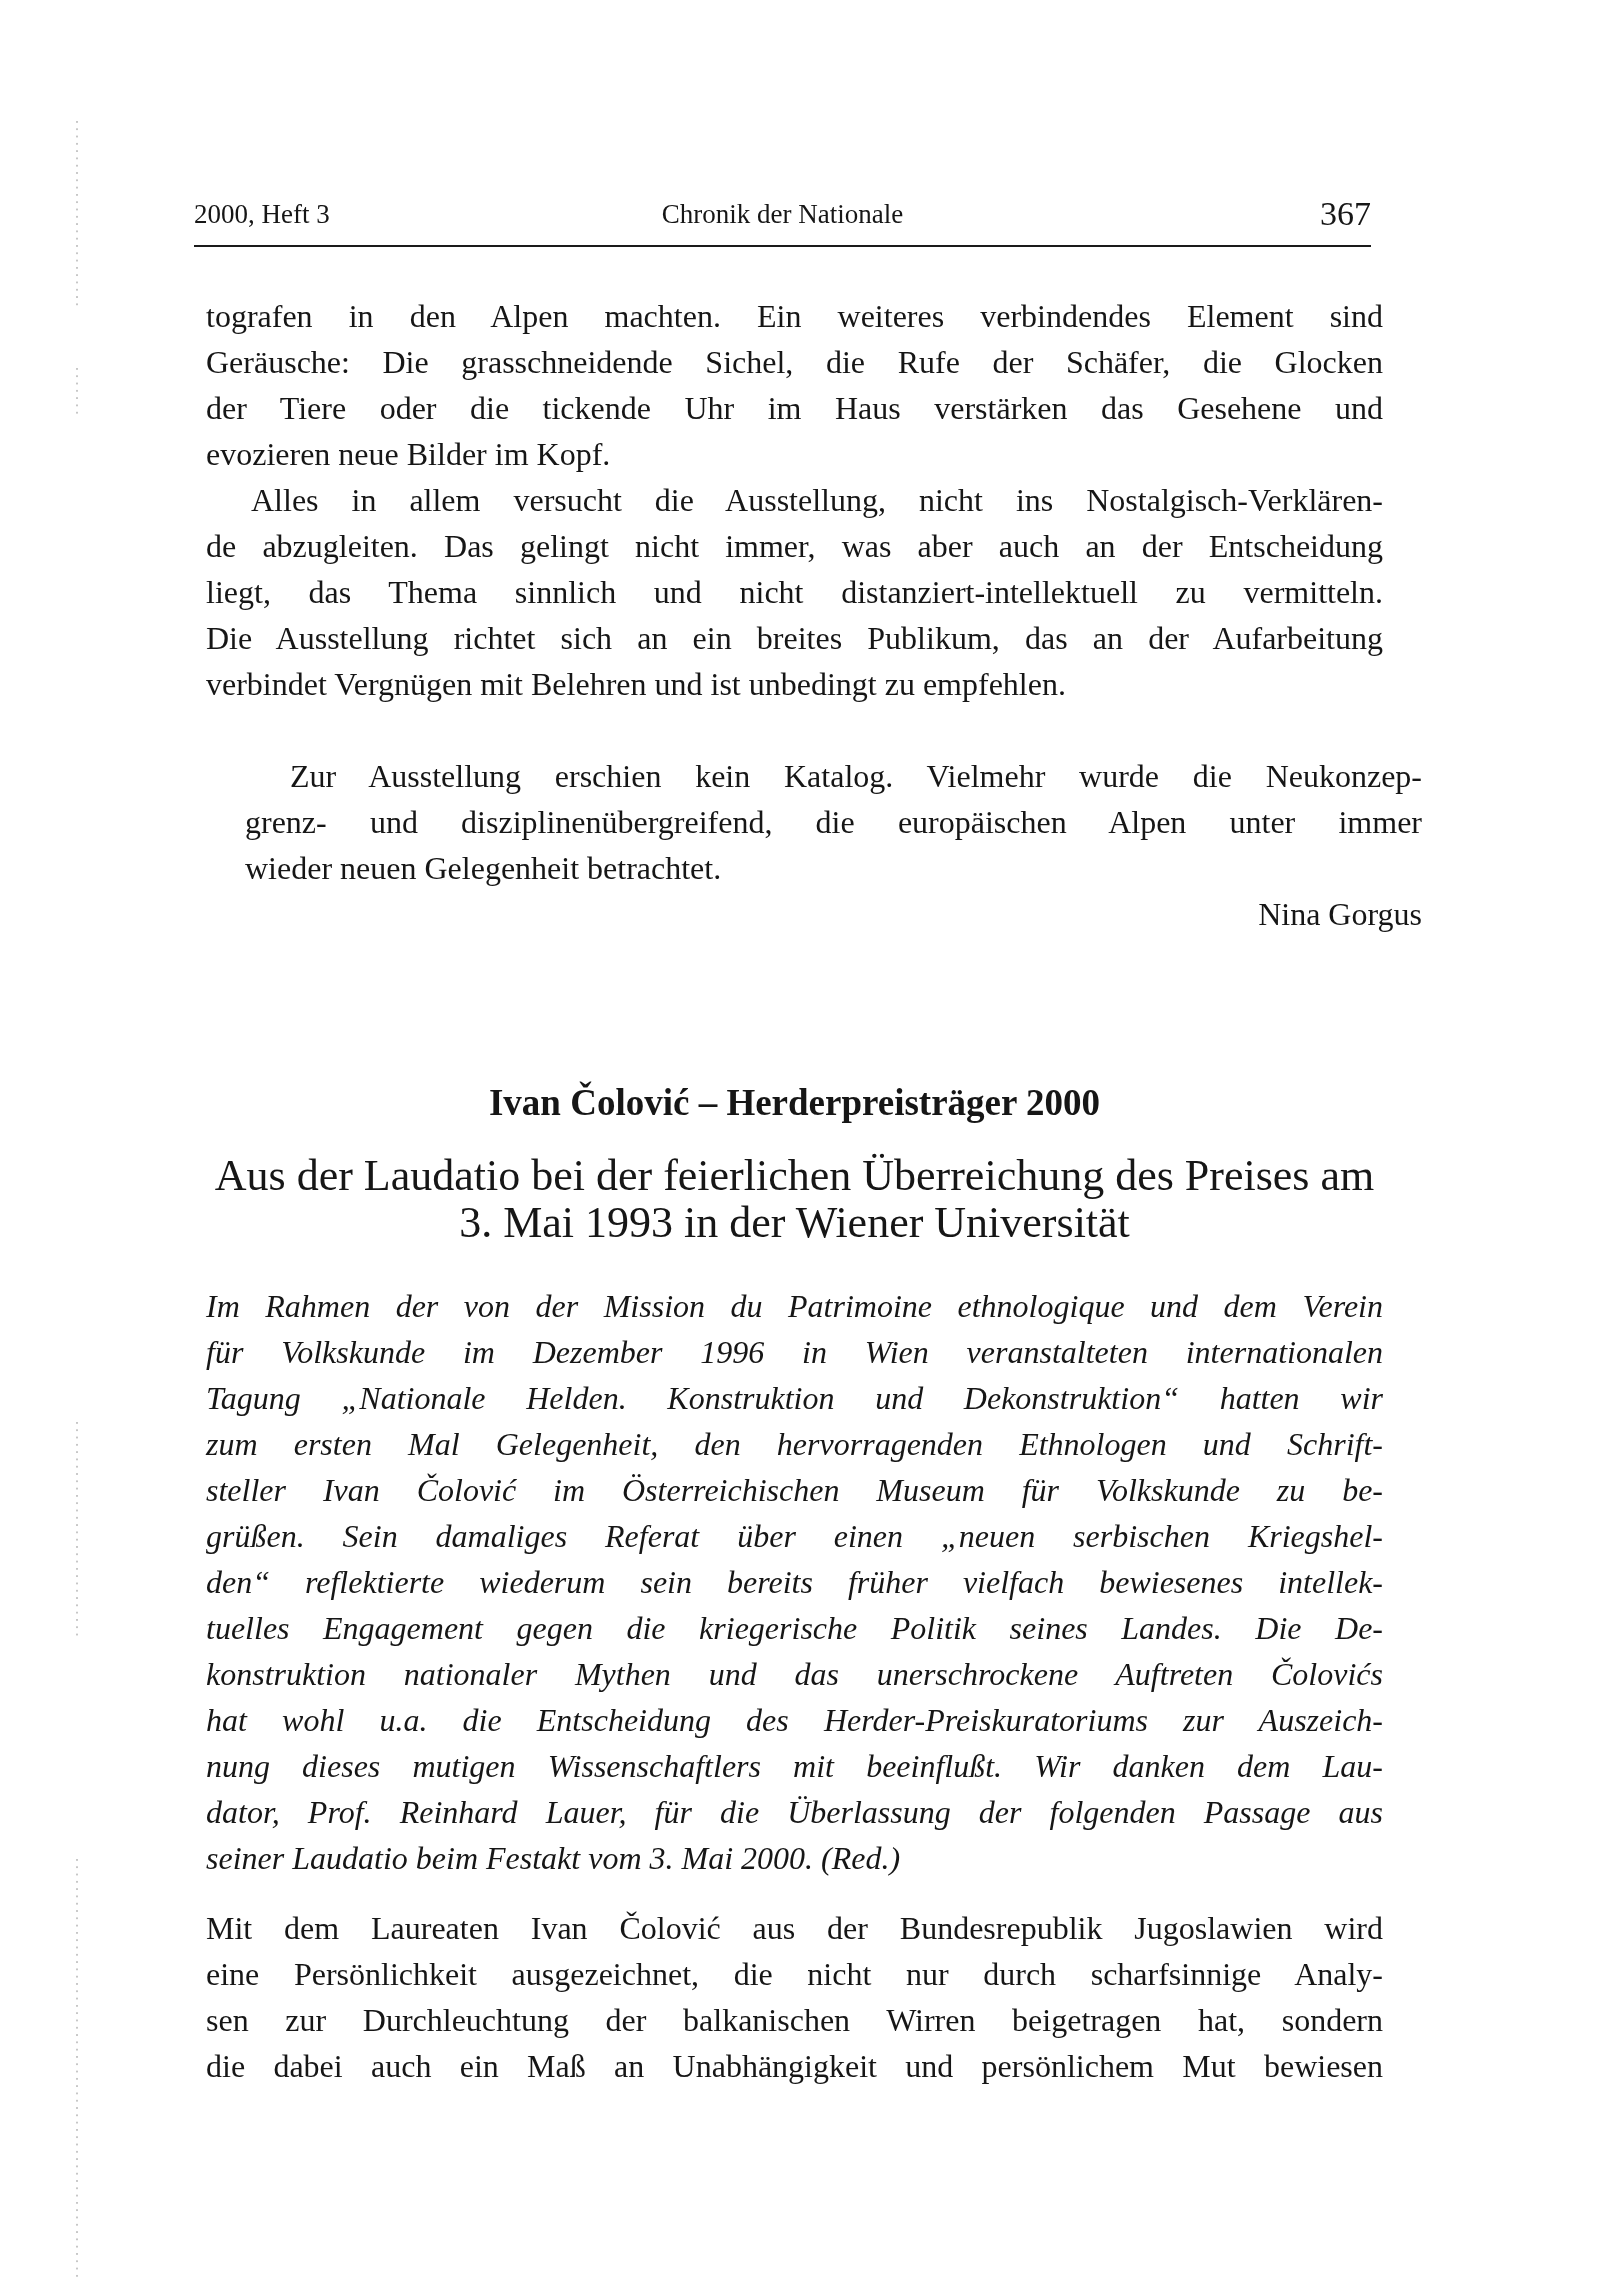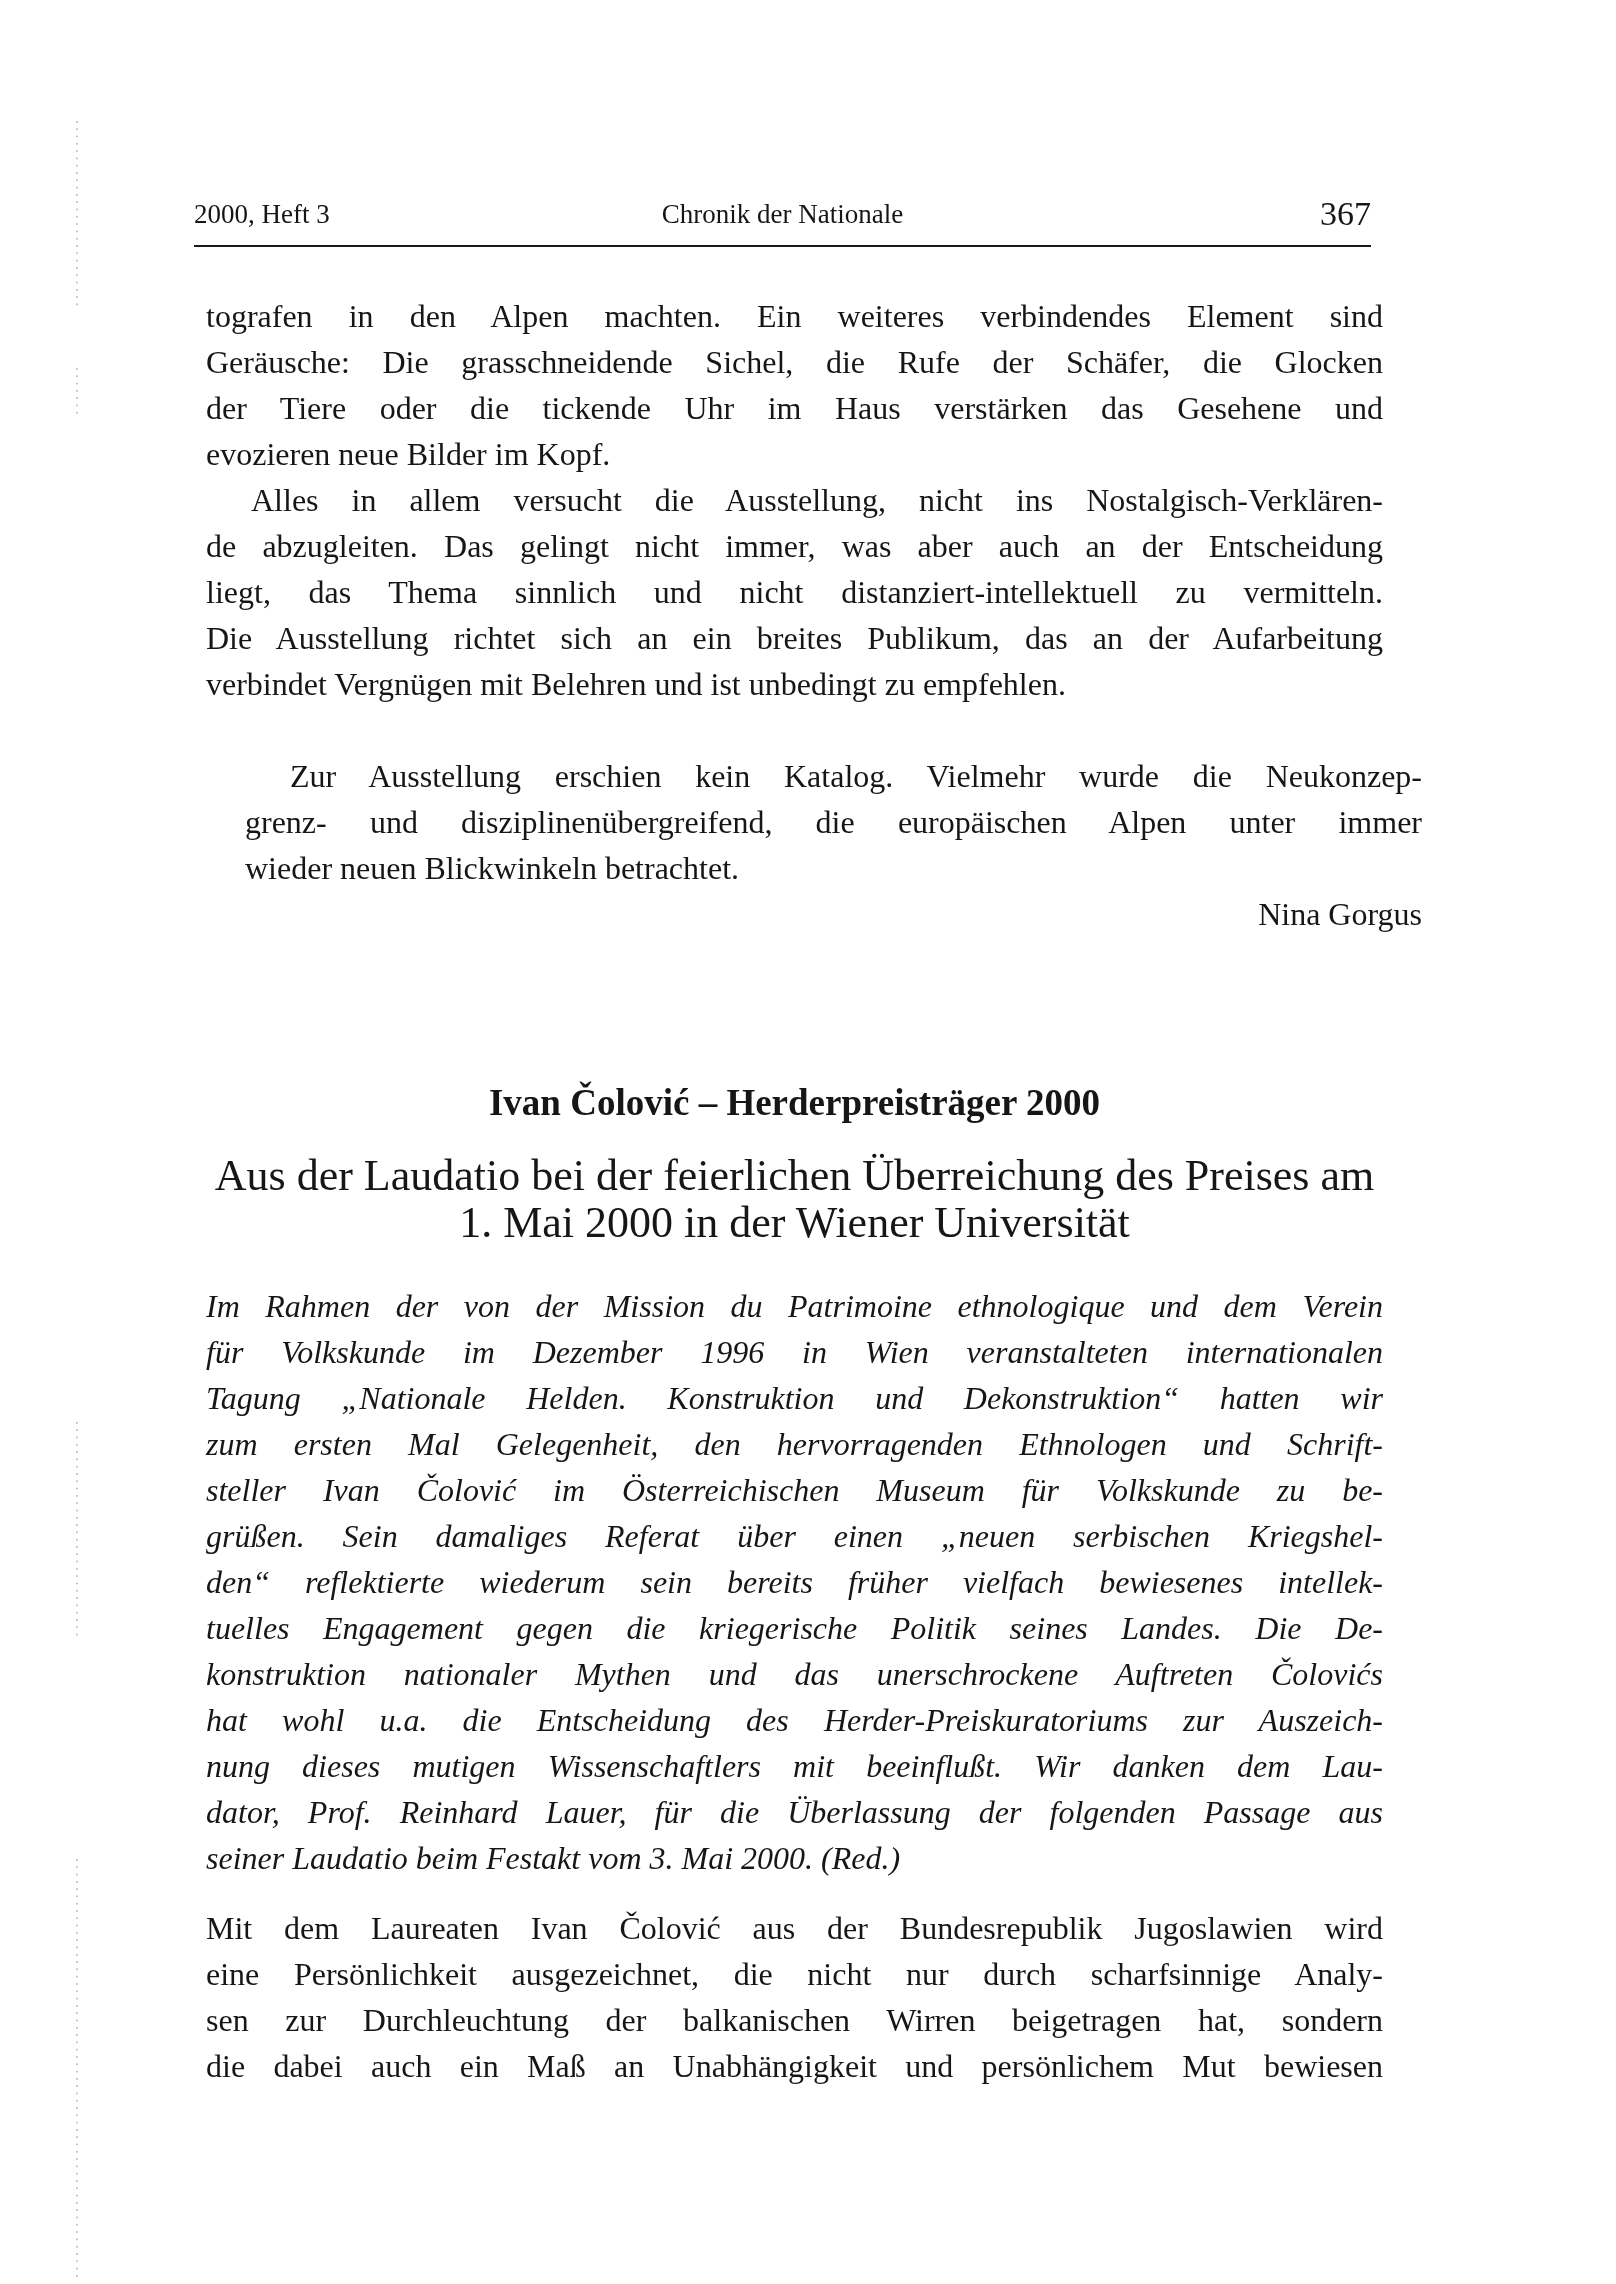--- a/index.html
+++ b/index.html
@@ -69,30 +69,30 @@
     <span class="line indent">Alles in allem versucht die Ausstellung, nicht ins Nostalgisch-Verklären-</span>
     <span class="line">de abzugleiten. Das gelingt nicht immer, was aber auch an der Entscheidung</span>
     <span class="line">liegt, das Thema sinnlich und nicht distanziert-intellektuell zu vermitteln.</span>
     <span class="line">Die Ausstellung richtet sich an ein breites Publikum, das an der Aufarbeitung</span>
     <span class="line last">verbindet Vergnügen mit Belehren und ist unbedingt zu empfehlen.</span>
   </div>
 
   <div class="block" style="top:753px;margin-left:39px;">
     <span class="line indent">Zur Ausstellung erschien kein Katalog. Vielmehr wurde die Neukonzep-</span>
     <span class="line">grenz- und disziplinenübergreifend, die europäischen Alpen unter immer</span>
-    <span class="line last">wieder neuen Blickwinkeln betrachtet.</span>
+    <span class="line last">wieder neuen Gelegenheit betrachtet.</span>
     <span class="line signature">Nina Gorgus</span>
   </div>
 
   <div class="block" style="top:1079px;">
     <div class="title">Ivan Čolović – Herderpreisträger 2000</div>
   </div>
   <div class="block" style="top:1152px;">
     <div class="subtitle">Aus der Laudatio bei der feierlichen Überreichung des Preises am</div>
-    <div class="subtitle">1. Mai 2000 in der Wiener Universität</div>
+    <div class="subtitle">3. Mai 1993 in der Wiener Universität</div>
   </div>
 
   <div class="block italic" style="top:1283px;">
     <span class="line">Im Rahmen der von der Mission du Patrimoine ethnologique und dem Verein</span>
     <span class="line">für Volkskunde im Dezember 1996 in Wien veranstalteten internationalen</span>
     <span class="line">Tagung „Nationale Helden. Konstruktion und Dekonstruktion“ hatten wir</span>
     <span class="line">zum ersten Mal Gelegenheit, den hervorragenden Ethnologen und Schrift-</span>
     <span class="line">steller Ivan Čolović im Österreichischen Museum für Volkskunde zu be-</span>
     <span class="line">grüßen. Sein damaliges Referat über einen „neuen serbischen Kriegshel-</span>
     <span class="line">den“ reflektierte wiederum sein bereits früher vielfach bewiesenes intellek-</span>

